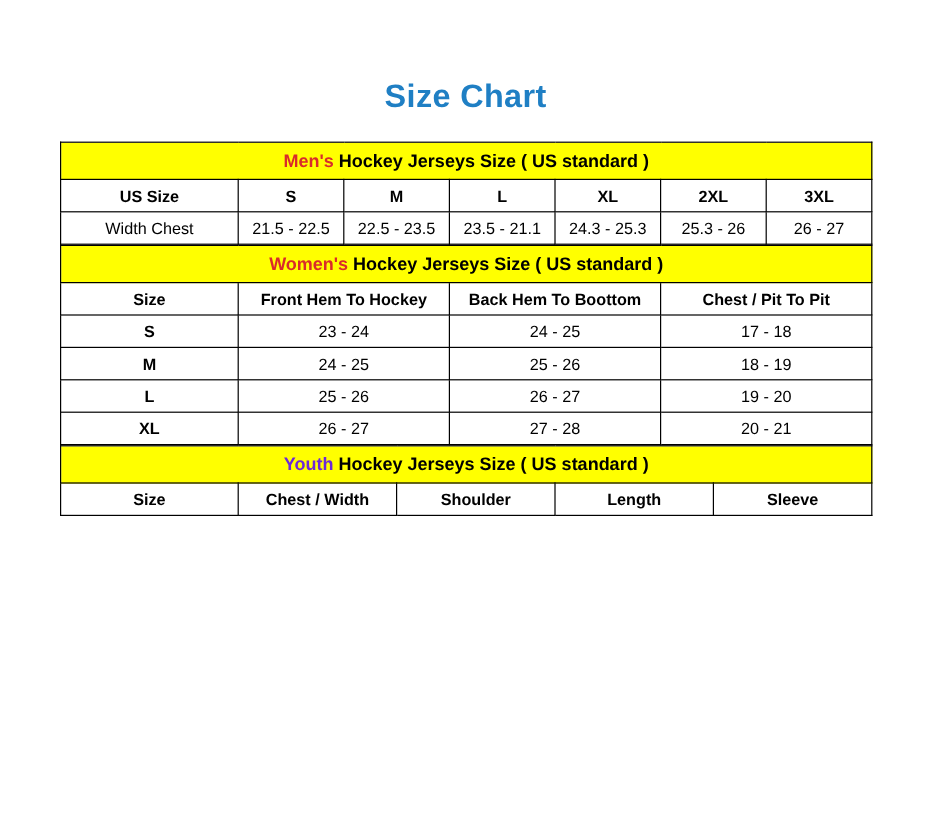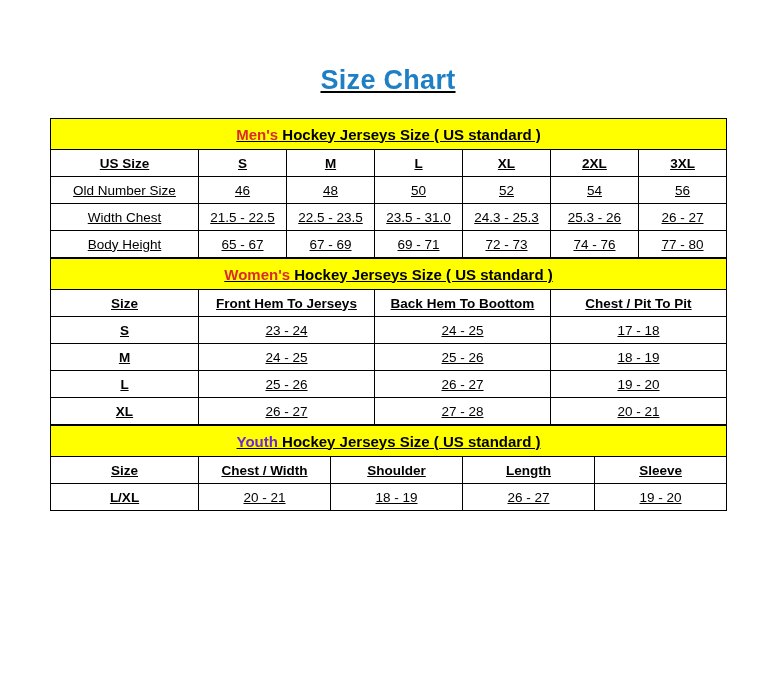--- a/index.html
+++ b/index.html
@@ -12,21 +12,20 @@
     height: 692px;
     font-family: "Liberation Sans", sans-serif;
     color: #000000;
     overflow: hidden;
   }
   .page {
     position: relative;
     width: 776px;
     height: 692px;
     box-sizing: border-box;
-    text-decoration: underline;
   }
   .title {
     text-align: center;
     color: #1f7fc4;
     font-size: 27px;
     font-weight: bold;
     letter-spacing: 0.3px;
     padding-top: 65px;
     margin: 0 0 22px 0;
   }
@@ -95,63 +94,45 @@
         <tr class="header">
           <td>US Size</td>
           <td>S</td>
           <td>M</td>
           <td>L</td>
           <td>XL</td>
           <td>2XL</td>
           <td>3XL</td>
         </tr>
         <tr>
-          <td class="rowlabel">Old Number Size</td>
-          <td>46</td>
-          <td>48</td>
-          <td>50</td>
-          <td>52</td>
-          <td>54</td>
-          <td>56</td>
-        </tr>
-        <tr>
           <td class="rowlabel">Width Chest</td>
           <td>21.5 - 22.5</td>
           <td>22.5 - 23.5</td>
-          <td>23.5 - 31.0</td>
+          <td>23.5 - 21.1</td>
           <td>24.3 - 25.3</td>
           <td>25.3 - 26</td>
           <td>26 - 27</td>
-        </tr>
-        <tr>
-          <td class="rowlabel">Body Height</td>
-          <td>65 - 67</td>
-          <td>67 - 69</td>
-          <td>69 - 71</td>
-          <td>72 - 73</td>
-          <td>74 - 76</td>
-          <td>77 - 80</td>
         </tr>
       </tbody>
     </table>
 
     <table class="sizetable">
       <colgroup>
         <col style="width:148px">
         <col style="width:176px">
         <col style="width:176px">
         <col style="width:176px">
       </colgroup>
       <tbody>
         <tr class="banner">
           <td colspan="4"><span class="accent-women">Women's</span><span> Hockey Jerseys Size ( US standard )</span></td>
         </tr>
         <tr class="header">
           <td>Size</td>
-          <td>Front Hem To Jerseys</td>
+          <td>Front Hem To Hockey</td>
           <td>Back Hem To Boottom</td>
           <td>Chest / Pit To Pit</td>
         </tr>
         <tr>
           <td class="rowlabel-bold">S</td>
           <td>23 - 24</td>
           <td>24 - 25</td>
           <td>17 - 18</td>
         </tr>
         <tr>
@@ -187,24 +168,17 @@
         <tr class="banner">
           <td colspan="5"><span class="accent-youth">Youth</span><span> Hockey Jerseys Size ( US standard )</span></td>
         </tr>
         <tr class="header">
           <td>Size</td>
           <td>Chest / Width</td>
           <td>Shoulder</td>
           <td>Length</td>
           <td>Sleeve</td>
         </tr>
-        <tr>
-          <td class="rowlabel-bold">L/XL</td>
-          <td>20 - 21</td>
-          <td>18 - 19</td>
-          <td>26 - 27</td>
-          <td>19 - 20</td>
-        </tr>
       </tbody>
     </table>
 
   </div>
 </div>
 
 </body></html>

